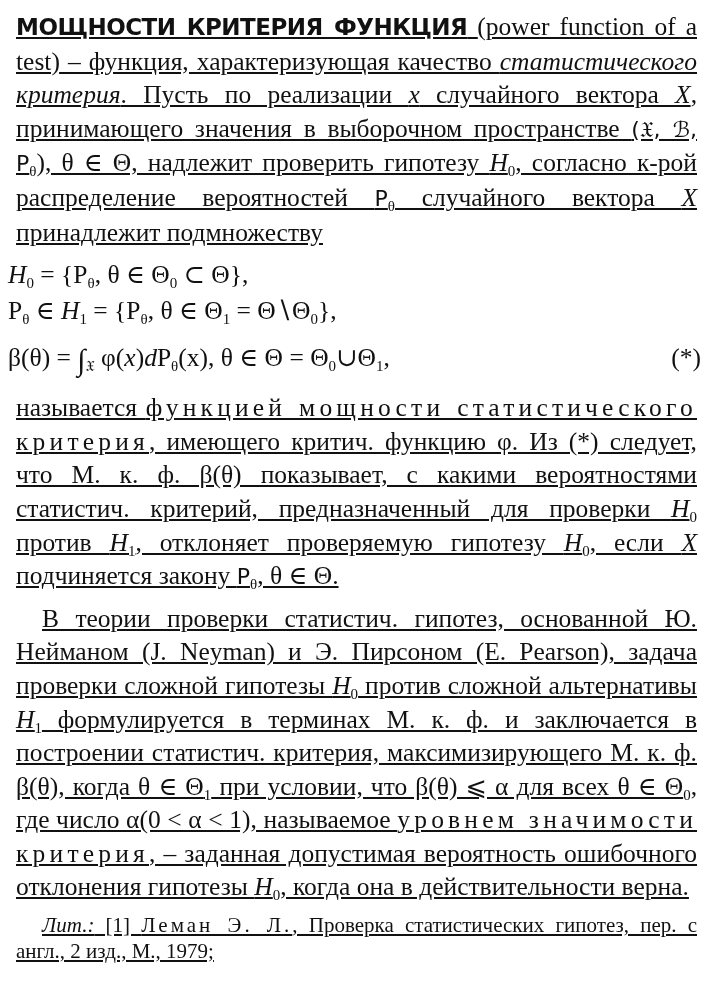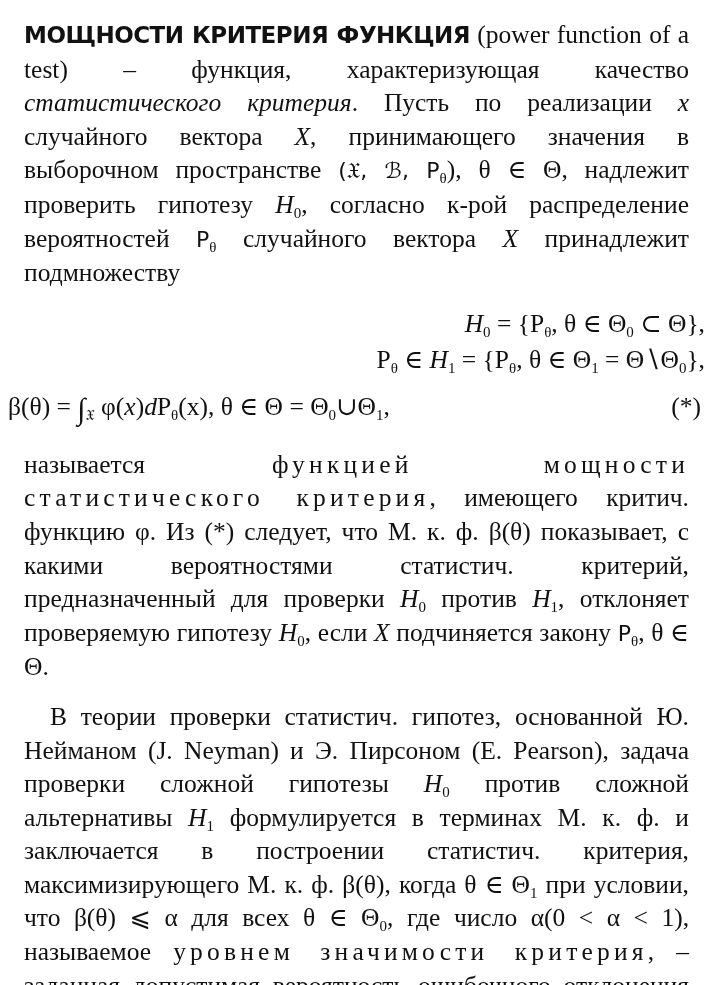--- a/index.html
+++ b/index.html
@@ -4,31 +4,31 @@
 <style>
   html, body { margin: 0; padding: 0; background: #ffffff; }
   body {
     width: 713px; height: 985px; overflow: hidden;
     font-family: "Liberation Serif", "DejaVu Serif", serif;
     color: #111111;
     font-size: 25.5px;
     line-height: 33.6px;
   }
   .page { padding: 2px 8px 0 8px; }
-  p { margin: 16px; text-align: justify; text-align-last: left; }
+  p { margin: 8px; text-align: justify; text-align-last: left; text-decoration: underline; }
   .indent { text-indent: 26px; }
   .title {
     font-family: "DejaVu Sans", "Liberation Sans", sans-serif;
     font-weight: bold; font-size: 23px; letter-spacing: -0.5px;
   }
   .it { font-style: italic; }
   .sans { font-family: "DejaVu Sans", "Liberation Sans", sans-serif; font-size: 22px; }
   .spaced { letter-spacing: 4.2px; }
   sub { font-size: 15px; line-height: 0; vertical-align: -5px; }
-  .formula { text-align: right; line-height: 36px; }
+  .formula { text-align: left; line-height: 36px; }
   .formula-star { position: relative; text-align: left; line-height: 46px; padding-top: 6px; }
   .formula-star .tag { position: absolute; right: 4px; top: 6px; }
   .integral { font-size: 30px; vertical-align: -4px; }
   .lit { font-size: 21px; line-height: 26px; }
   .lit .spaced { letter-spacing: 3px; }
 </style>
 </head>
 <body>
 
 <div class="page">

